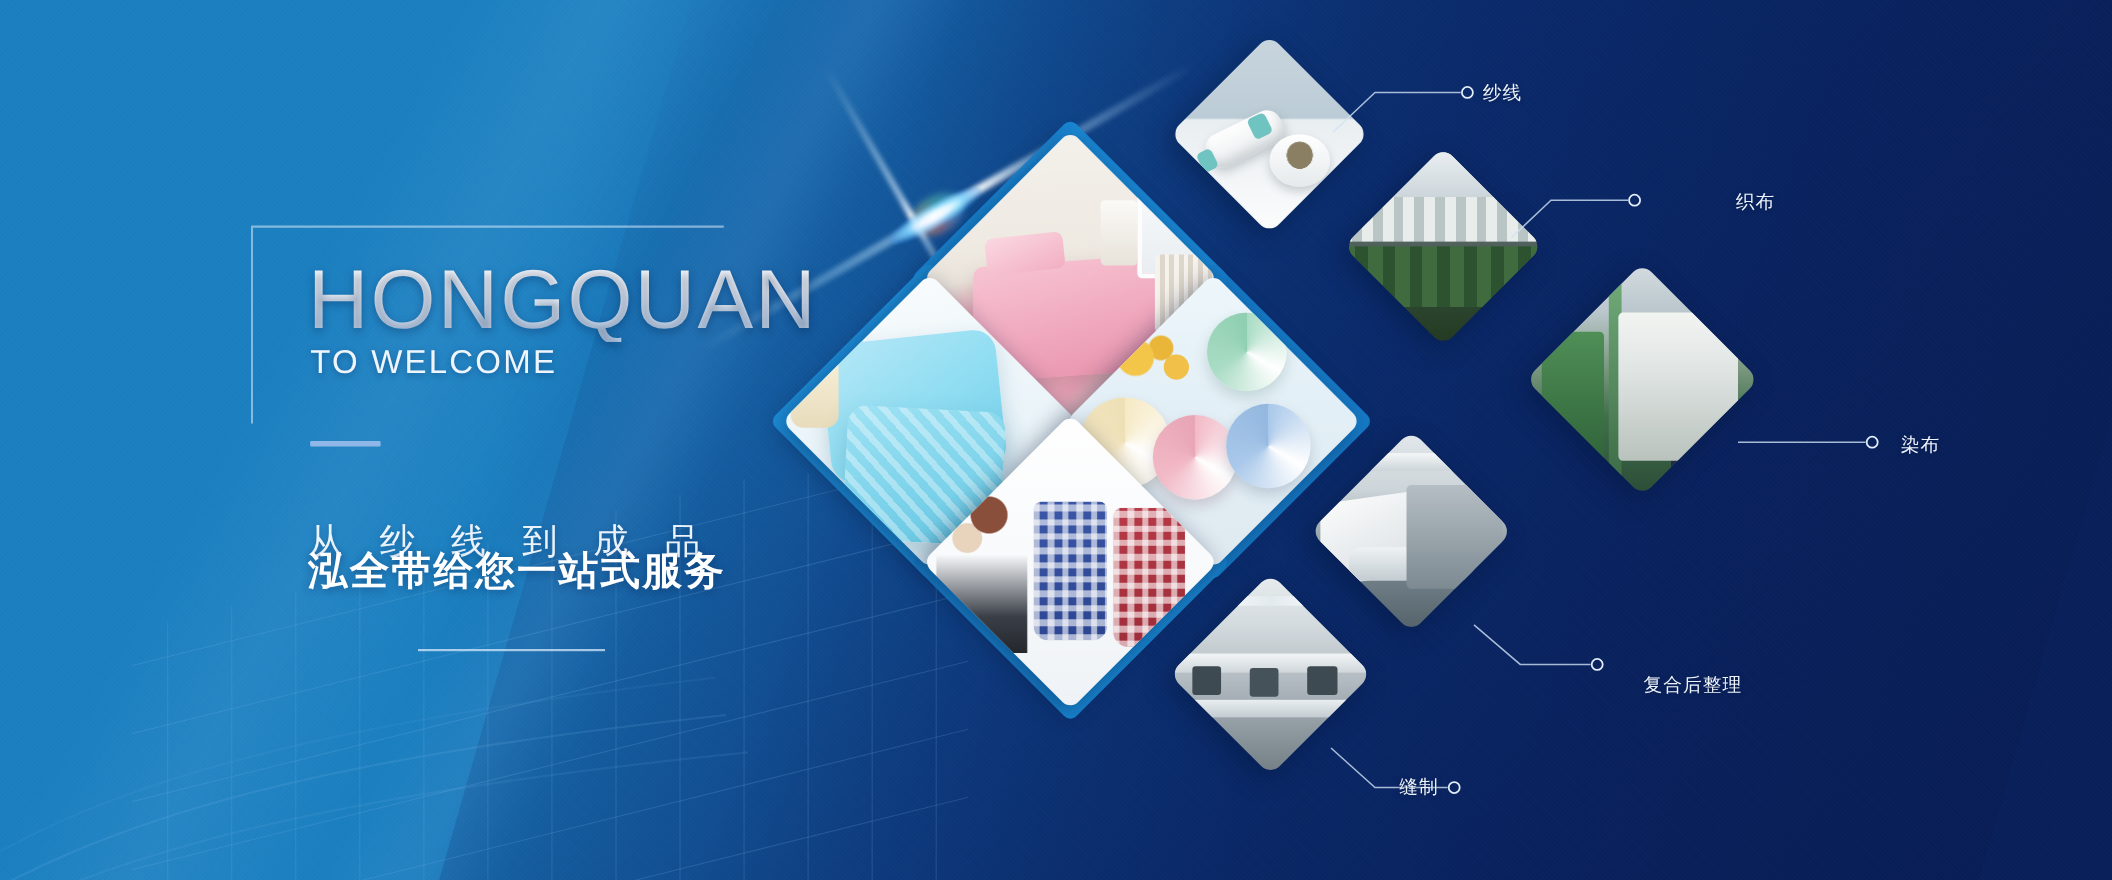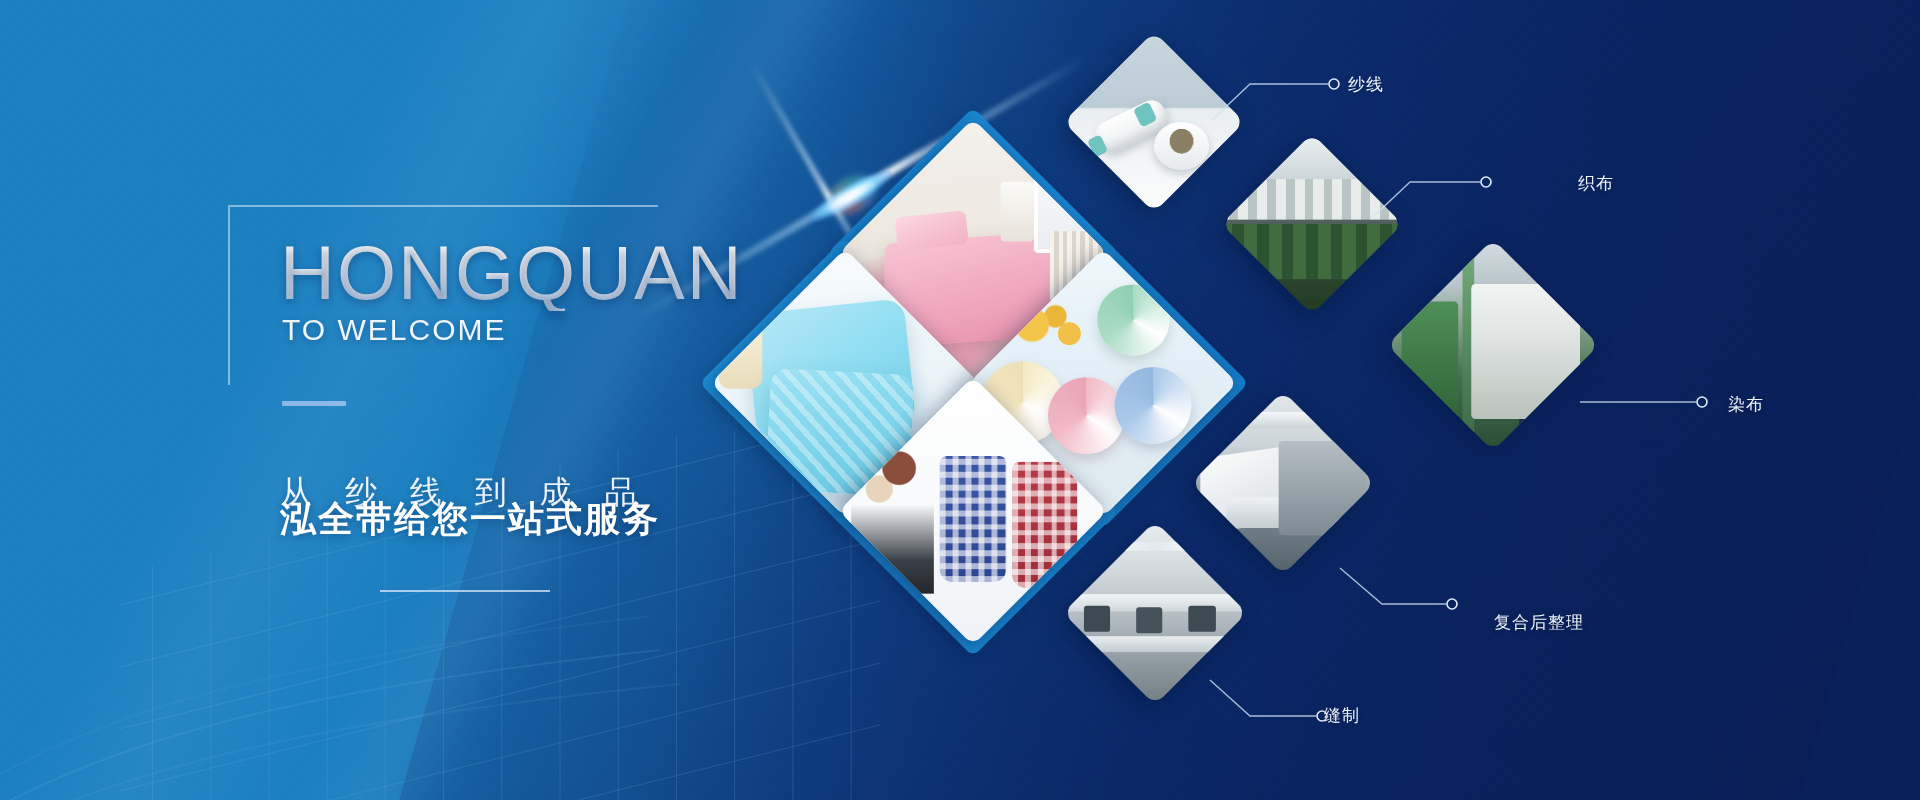--- a/index.html
+++ b/index.html
@@ -578,15 +578,15 @@
           <div class="m3"></div>
         </div>
       </div>
   </div>
   <div class="conn" style="left:1208px; top:672px;">
     <svg width="180" height="60" viewBox="0 0 180 60">
       <path d="M2 8 L42 44 L108 44" fill="none" stroke="#cfe2f5" stroke-opacity=".8" stroke-width="1.4"></path>
       <circle cx="114" cy="44" r="5" fill="none" stroke="#e3eefa" stroke-width="1.6"></circle>
     </svg>
   </div>
-  <div class="step-label" style="left:1324px; top:704px;">缝制</div>
+  <div class="step-label" style="left:1272px; top:704px;">缝制</div>
 
 </div>
 
 </body></html>

